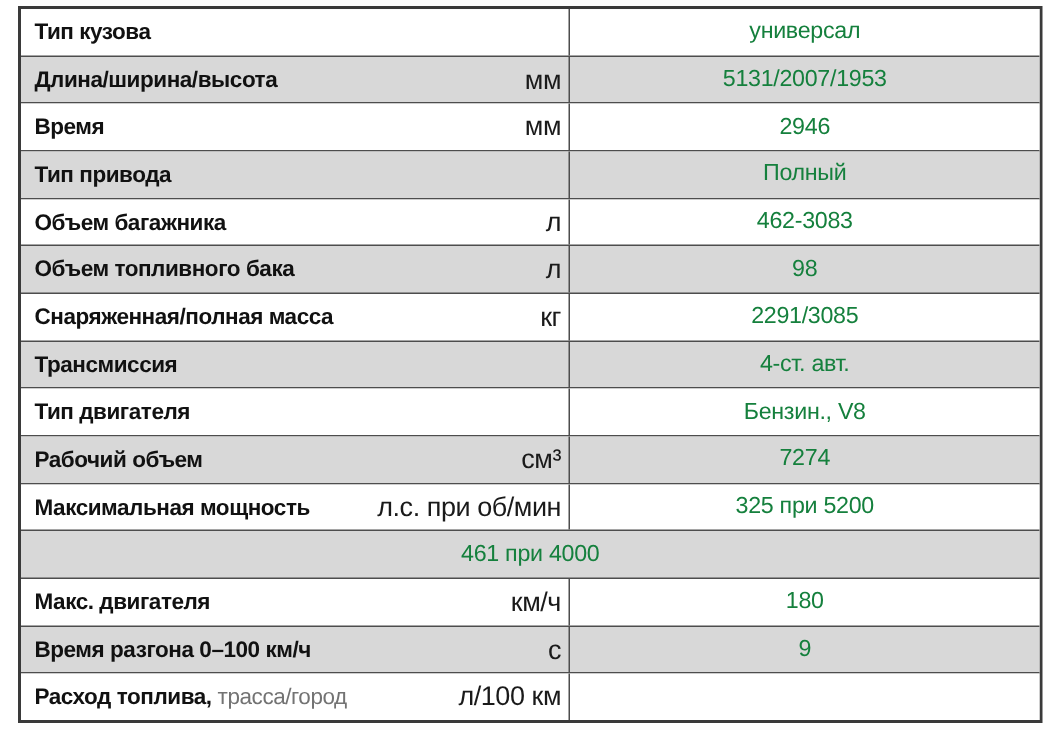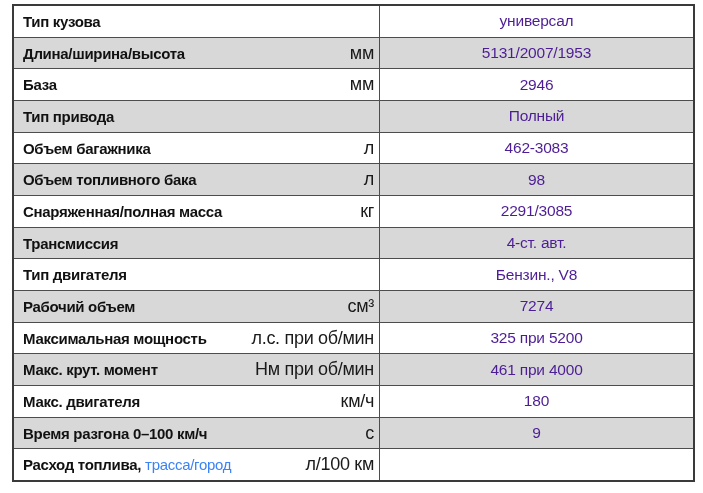--- a/index.html
+++ b/index.html
@@ -52,21 +52,21 @@
   .label {
     font-weight: bold;
     font-size: 15px;
     color: #111111;
     letter-spacing: -0.3px;
     white-space: nowrap;
   }
   .label-suffix {
     font-weight: normal;
     font-size: 15px;
-    color: #3b82f6;
+    color: #737373;
     letter-spacing: -0.3px;
     margin-left: 4px;
     white-space: nowrap;
   }
   .label-suffix:empty { margin-left: 0; }
   .unit {
     margin-left: auto;
     font-weight: normal;
     font-size: 18px;
     color: #1a1a1a;
@@ -76,21 +76,21 @@
   }
   .value-cell {
     flex: 1;
     display: flex;
     align-items: center;
     justify-content: center;
   }
   .value {
     font-weight: normal;
     font-size: 15.5px;
-    color: #4c1d95;
+    color: #15803d;
     letter-spacing: -0.2px;
     white-space: nowrap;
   }
 </style>
 </head>
 <body>
 
 <div class="page">
   <div class="spec-table" id="spec-table">
   <div class="spec-row">
@@ -110,21 +110,21 @@
       <span class="label-suffix"></span>
       <span class="unit">мм</span>
     </div>
     <div class="value-cell">
       <span class="value">5131/2007/1953</span>
     </div>
   </div>
 
   <div class="spec-row">
     <div class="left-cell">
-      <span class="label">База</span>
+      <span class="label">Время</span>
       <span class="label-suffix"></span>
       <span class="unit">мм</span>
     </div>
     <div class="value-cell">
       <span class="value">2946</span>
     </div>
   </div>
 
   <div class="spec-row shaded">
     <div class="left-cell">
@@ -208,25 +208,20 @@
       <span class="label">Максимальная мощность</span>
       <span class="label-suffix"></span>
       <span class="unit">л.с. при об/мин</span>
     </div>
     <div class="value-cell">
       <span class="value">325 при 5200</span>
     </div>
   </div>
 
   <div class="spec-row shaded">
-    <div class="left-cell">
-      <span class="label">Макс. крут. момент</span>
-      <span class="label-suffix"></span>
-      <span class="unit">Нм при об/мин</span>
-    </div>
     <div class="value-cell">
       <span class="value">461 при 4000</span>
     </div>
   </div>
 
   <div class="spec-row">
     <div class="left-cell">
       <span class="label">Макс. двигателя</span>
       <span class="label-suffix"></span>
       <span class="unit">км/ч</span>

